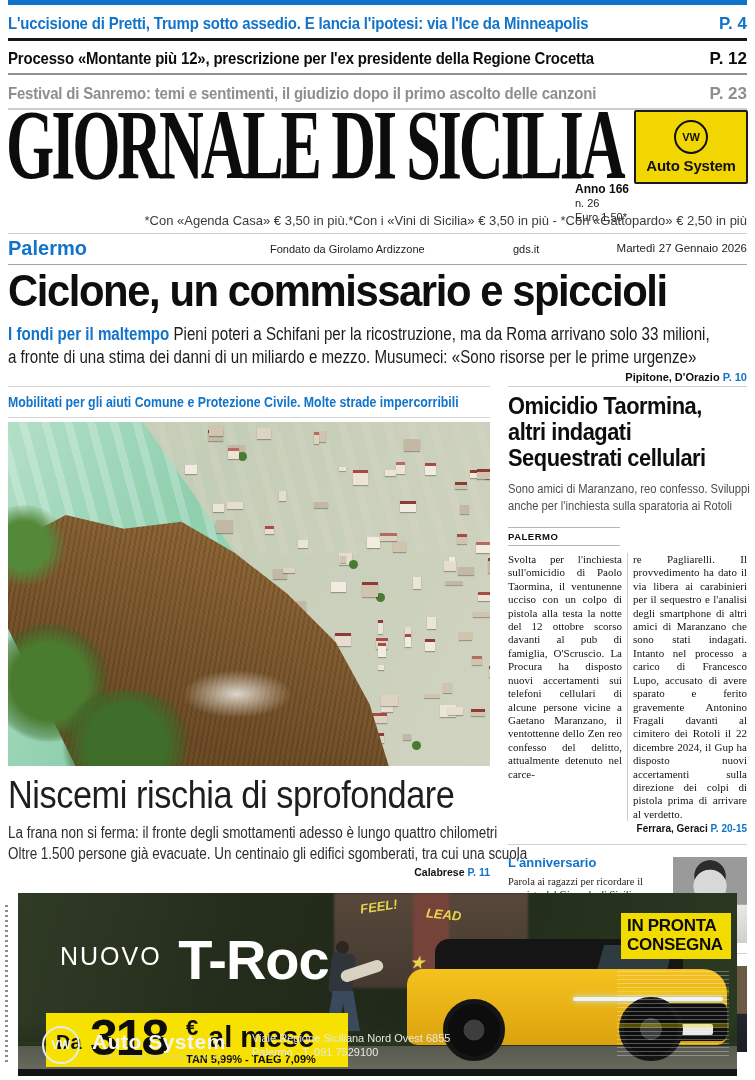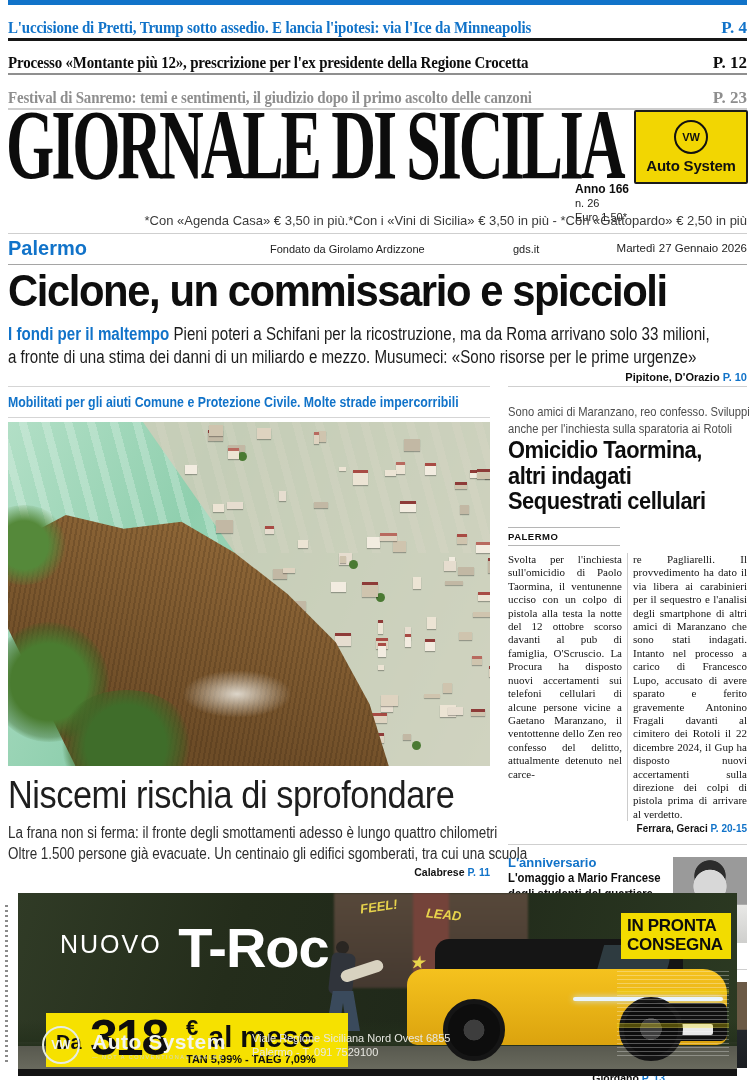--- a/index.html
+++ b/index.html
@@ -3,21 +3,21 @@
 <meta charset="utf-8">
 <style>
   html,body{margin:0;padding:0;}
   body{width:755px;height:1080px;position:relative;background:#fff;
        font-family:"Liberation Sans",sans-serif;color:#111;overflow:hidden;}
   .abs{position:absolute;}
   .cond{display:inline-block;transform-origin:left center;white-space:nowrap;}
 
   
   #topbar{left:8px;top:0;width:739px;height:5px;background:#1173c9;}
-  .strip{left:8px;width:739px;height:29px;display:flex;align-items:flex-end;font-family:Liberation Serif, serif;}
+  .strip{left:8px;width:739px;height:29px;display:flex;align-items:center;}
   .strip .t{font-weight:700;font-size:17px;letter-spacing:-.2px;}
   .strip .p{position:absolute;right:0;font-weight:700;font-size:17px;}
   #strip1{top:9px;border-bottom:3px solid #161616;color:#1173c9;}
   #strip2{top:44px;border-bottom:2px solid #8f8f8f;color:#0d0d0d;}
   #strip3{top:79px;border-bottom:2px solid #cccccc;color:#8e8e8e;}
 
   
   #mast-title{left:6px;top:104px;font-family:"Liberation Serif",serif;font-weight:700;
      font-size:100px;line-height:.82;letter-spacing:-5px;color:#0c0c0c;
      transform:scaleX(.62);transform-origin:left top;white-space:nowrap;}
@@ -113,21 +113,21 @@
   
   #ad{left:18px;top:893px;width:719px;height:183px;overflow:hidden;
      background:linear-gradient(105deg,#303b26 0%,#242d1b 30%,#20291a 55%,#2c3a22 100%);}
   #ad .house{position:absolute;left:44%;top:0;width:27%;height:52%;
      background:linear-gradient(#57483a,#453930);filter:blur(1px);}
   #ad .pillar{position:absolute;left:55%;top:0;width:5%;height:46%;background:#74433a;filter:blur(1px);}
   #ad .road{position:absolute;left:0;bottom:0;width:100%;height:34px;
      background:linear-gradient(#55564c,#6e6f62);filter:blur(.5px);}
   #ad .grass{position:absolute;left:0;bottom:30px;width:100%;height:26px;
      background:linear-gradient(rgba(36,48,28,0),#24301c);}
-  #ad-nuovo{position:absolute;left:42px;top:22px;color:#fff;}
+  #ad-nuovo{position:absolute;left:42px;top:34px;color:#fff;}
   #ad-nuovo .n{font-size:25px;font-weight:400;letter-spacing:2px;vertical-align:14px;}
   #ad-nuovo .m{font-size:56px;font-weight:800;letter-spacing:-1px;margin-left:12px;}
   #ad-trim{position:absolute;left:44px;top:95px;color:#f2f2ee;font-size:17px;letter-spacing:.5px;}
   #badge{position:absolute;left:28px;top:120px;width:302px;height:54px;background:#f6e100;
      color:#0d0d0d;}
   #badge .da{position:absolute;left:10px;top:18px;font-size:20px;font-weight:800;}
   #badge .pr{position:absolute;left:44px;top:-4px;font-size:50px;font-weight:800;letter-spacing:-2px;}
   #badge .eu{position:absolute;left:140px;top:2px;font-size:22px;font-weight:800;}
   #badge .al{position:absolute;left:162px;top:8px;font-size:29px;font-weight:800;}
   #badge .fin{position:absolute;left:140px;bottom:2px;font-size:11px;font-weight:800;}
@@ -322,48 +322,44 @@
     <span>Oltre 1.500 persone già evacuate. Un centinaio gli edifici sgomberati, tra cui una scuola</span>
   </div>
   <div id="niscemi-sig" class="sig-row" style="position:relative;">
     <span class="by" style="font-weight:700">Calabrese</span>
     <span style="font-weight:700;color:#1173c9">P. 11</span>
   </div>
 </div>
 
 <div id="rightcol" class="abs">
   <div class="toprule">
-    <div id="taor-dek">
-      <span>Sono amici di Maranzano, reo confesso. Sviluppi</span>
-      <span>anche per l'inchiesta sulla sparatoria ai Rotoli</span>
-    </div>
     <div id="taor-h">
       <span>Omicidio Taormina,</span>
       <span>altri indagati</span>
       <span>Sequestrati cellulari</span>
     </div>
+    <div id="taor-dek">
+      <span>Sono amici di Maranzano, reo confesso. Sviluppi</span>
+      <span>anche per l'inchiesta sulla sparatoria ai Rotoli</span>
+    </div>
     <div id="palermo">PALERMO</div>
     <div id="taor-body">
       <div class="c">Svolta per l'inchiesta sull'omicidio di Paolo Taormina, il ventunenne ucciso con un colpo di pistola alla testa la notte del 12 ottobre scorso davanti al pub di famiglia, O'Scruscio. La Procura ha disposto nuovi accertamenti sui telefoni cellulari di alcune persone vicine a Gaetano Maranzano, il ventottenne dello Zen reo confesso del delitto, attualmente detenuto nel carce-</div>
       <div class="c c2">re Pagliarelli. Il provvedimento ha dato il via libera ai carabinieri per il sequestro e l'analisi degli smartphone di altri amici di Maranzano che sono stati indagati. Intanto nel processo a carico di Francesco Lupo, accusato di avere sparato e ferito gravemente Antonino Fragali davanti al cimitero dei Rotoli il 22 dicembre 2024, il Gup ha disposto nuovi accertamenti sulla direzione dei colpi di pistola prima di arrivare al verdetto.</div>
     </div>
     <div id="taor-sig">
       <span style="font-weight:700">Ferrara, Geraci</span>
       <span style="font-weight:700;color:#1173c9">P. 20-15</span>
     </div>
   </div>
 
   <div class="rule"></div>
 
   <div class="sect">
     <div class="lab">L'anniversario</div>
-    <div class="hl">
-      <span>L'omaggio a Mario Francese</span>
-      <span>dagli studenti del quartiere</span>
-    </div>
     <div class="bd">Parola ai ragazzi per ricordare il cronista del Giornale di Sicilia ucciso dalla mafia.</div>
     <div class="pref">P. 17</div>
     <div class="foto" id="foto-bw"></div>
   </div>
 
   <div class="rule"></div>
 
   <div class="sect">
     <div class="lab">L'intervista</div>
     <div class="hl">

